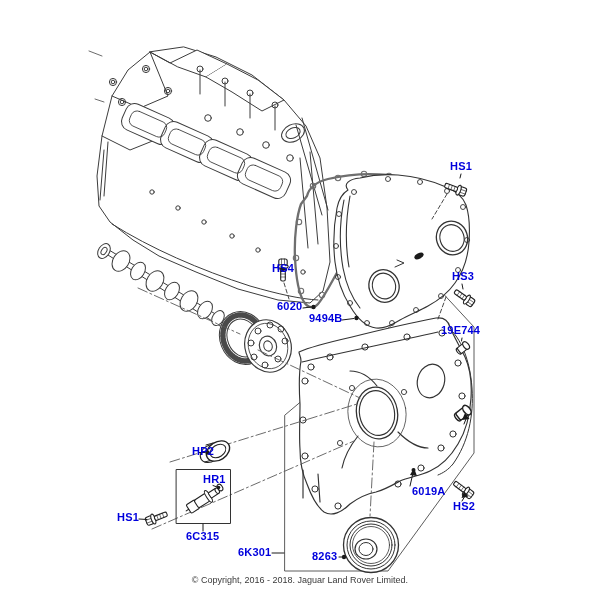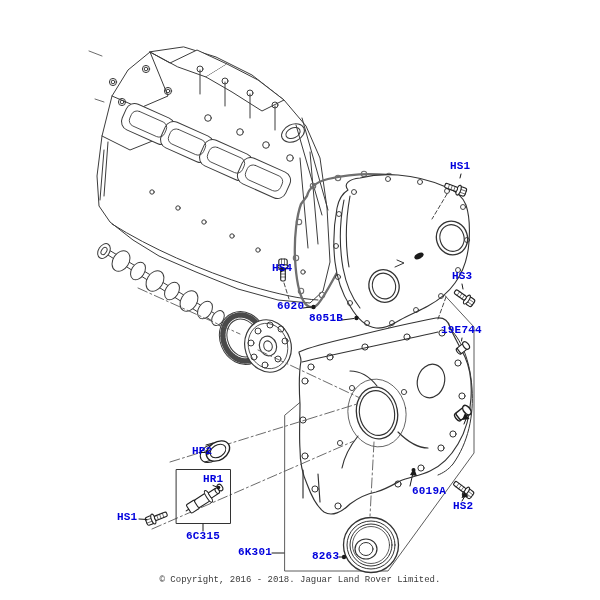--- a/index.html
+++ b/index.html
@@ -1,17 +1,17 @@
 <!DOCTYPE html>
 <html><head>
 <meta charset="utf-8">
 <style>
   html,body{margin:0;padding:0;background:#fff;}
   #stage{position:relative;width:484px;height:600px;background:#fff;overflow:hidden;
-         font-family:Liberation Mono, monospace;}
+         font-family:Liberation Sans, sans-serif;}
   #art{position:absolute;left:0;top:0;}
   .callout{position:absolute;font-weight:bold;font-size:11px;line-height:11px;
            color:#0000dd;letter-spacing:.2px;white-space:nowrap;cursor:pointer;}
   .refblock{position:absolute;left:407px;top:527px;width:95px;text-align:center;
             font-size:8.6px;line-height:11.8px;color:#2b2b2b;}
   .copyright{position:absolute;left:0;top:575px;width:600px;text-align:center;
              font-size:9px;color:#3a3a3a;}
 </style>
 </head>
 <body>
@@ -286,21 +286,21 @@
     <path d="M447,194 L432,219"></path>
     <path d="M446,297 L438,319"></path>
     <path d="M284,283 L289,299"></path>
   </g>
 </svg>
 
 <div class="callout" style="left:450px;top:161px;">HS1</div>
 <div class="callout" style="left:452px;top:271px;">HS3</div>
 <div class="callout" style="left:272px;top:263px;">HS4</div>
 <div class="callout" style="left:277px;top:301px;">6020</div>
-<div class="callout" style="left:309px;top:313px;">8051B</div>
+<div class="callout" style="left:309px;top:313px;">9494B</div>
 <div class="callout" style="left:441px;top:325px;">19E744</div>
 <div class="callout" style="left:453px;top:424px;padding-left:40px;">HP1</div>
 <div class="callout" style="left:192px;top:446px;">HP2</div>
 <div class="callout" style="left:203px;top:474px;">HR1</div>
 <div class="callout" style="left:117px;top:512px;">HS1</div>
 <div class="callout" style="left:186px;top:531px;">6C315</div>
 <div class="callout" style="left:238px;top:547px;">6K301</div>
 <div class="callout" style="left:312px;top:551px;">8263</div>
 <div class="callout" style="left:401px;top:486px;margin-left:11px;">6019A</div>
 <div class="callout" style="left:453px;top:501px;">HS2</div>

